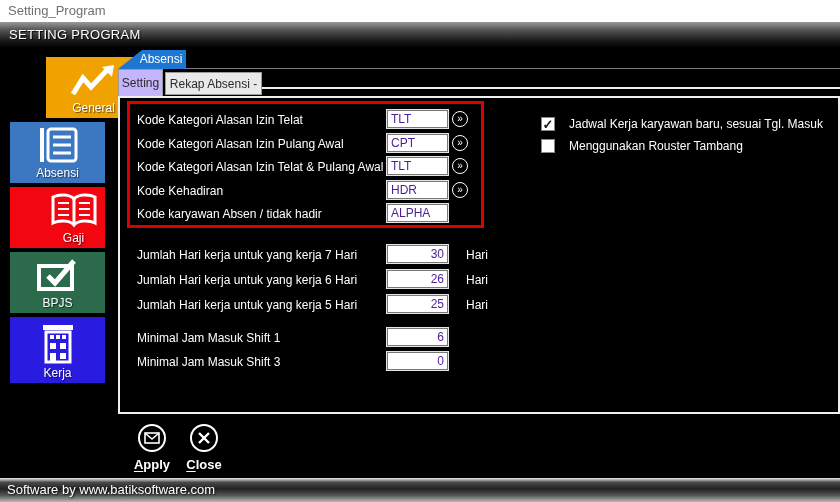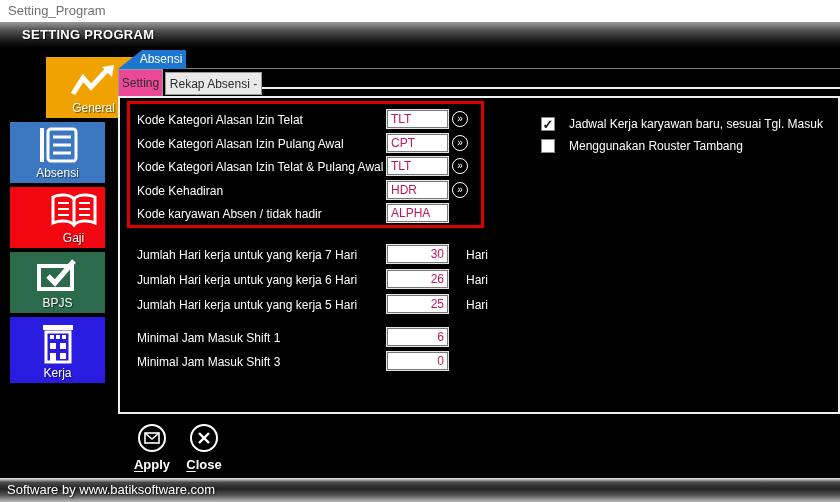--- a/index.html
+++ b/index.html
@@ -6,52 +6,52 @@
   html,body { width:840px; height:502px; overflow:hidden; background:#000;
     font-family:"Liberation Sans", sans-serif; }
   .abs { position:absolute; }
   #stage { position:relative; width:840px; height:502px; background:#000; }
 
   
   .titlebar { left:0; top:0; width:840px; height:22px; background:#fff; color:#6f6f6f;
     font-size:13px; line-height:22px; padding-left:8px; }
   .headerbar { left:0; top:22px; width:840px; height:26px;
     background:linear-gradient(180deg,#9a9a9a 0%,#555 30%,#161616 75%,#000 100%); }
-  .headerbar span { color:#fff; font-weight:bold; font-size:13px; line-height:26px;
-    padding-left:22px; display:inline-block; text-shadow:1px 1px 1px #000; letter-spacing:.3px; }
+  .headerbar span { color:#fff; font-weight:normal; font-size:13px; line-height:26px;
+    padding-left:9px; display:inline-block; text-shadow:1px 1px 1px #000; letter-spacing:.3px; }
 
   
   .side-btn { left:10px; width:95px; display:flex; flex-direction:column; align-items:center;
     justify-content:flex-end; cursor:pointer; }
   .side-btn .lbl { color:#fff; font-size:12px; padding-bottom:3px; text-shadow:1px 1px 1px rgba(0,0,0,.6); }
   .side-btn svg { display:block; margin-bottom:2px; }
 
   
   .main-tab { left:118px; top:50px; width:68px; height:19px; background:#1d76d2;
     clip-path:polygon(24px 0, 100% 0, 100% 100%, 0 100%);
     color:#fff; font-size:12px; text-align:center; line-height:19px; padding-left:18px; cursor:pointer; }
 
   
   .strip-line-top { left:185px; top:68px; width:655px; height:1px; background:#7d7d7d; }
   .strip-line-bot { left:260px; top:87px; width:580px; height:2px; background:#efefef; }
-  .tab-active { left:118px; top:69px; width:45px; height:27px; background:#ec4899; color:#2b2b2b;
+  .tab-active { left:118px; top:69px; width:45px; height:27px; background:#c4b5fd; color:#2b2b2b;
     font-size:12px; text-align:center; line-height:26px; z-index:3; cursor:pointer;
     border:1px solid #9a9a9a; border-bottom:none; }
   .tab-idle { left:165px; top:72px; width:97px; height:23px; background:#e9e9e9; color:#2b2b2b;
     font-size:12px; text-align:center; line-height:22px; border:1px solid #9a9a9a; cursor:pointer; }
 
   
   .panel { left:118px; top:96px; width:722px; height:318px; background:#000;
     border:2px solid #efefef; }
 
   .redbox { left:127px; top:101px; width:357px; height:127px; border:3px solid #de0000; }
 
   .flabel { color:#fff; font-size:12px; white-space:nowrap; }
   input.fld { background:#fff; border:1px solid #777; box-shadow:0 0 0 1px #e6e6e6;
-    color:#be185d; font-family:"Liberation Sans",sans-serif; font-size:12px; height:18px; padding:0 3px; }
+    color:#4c1d95; font-family:"Liberation Sans",sans-serif; font-size:12px; height:18px; padding:0 3px; }
   input.code { width:61px; text-align:left; }
   input.num  { width:61px; text-align:right; }
 
   .lookup { width:16px; height:16px; border:1.4px solid #fff; border-radius:50%;
     color:#fff; font-size:10px; line-height:13px; text-align:center; cursor:pointer; }
 
   .chkbox { width:14px; height:14px; background:#fff; border:1px solid #888;
     color:#1a1a1a; font-size:13px; font-weight:bold; line-height:13px; text-align:center; cursor:pointer; }
   .chklbl { color:#fff; font-size:12px; white-space:nowrap; }
 

